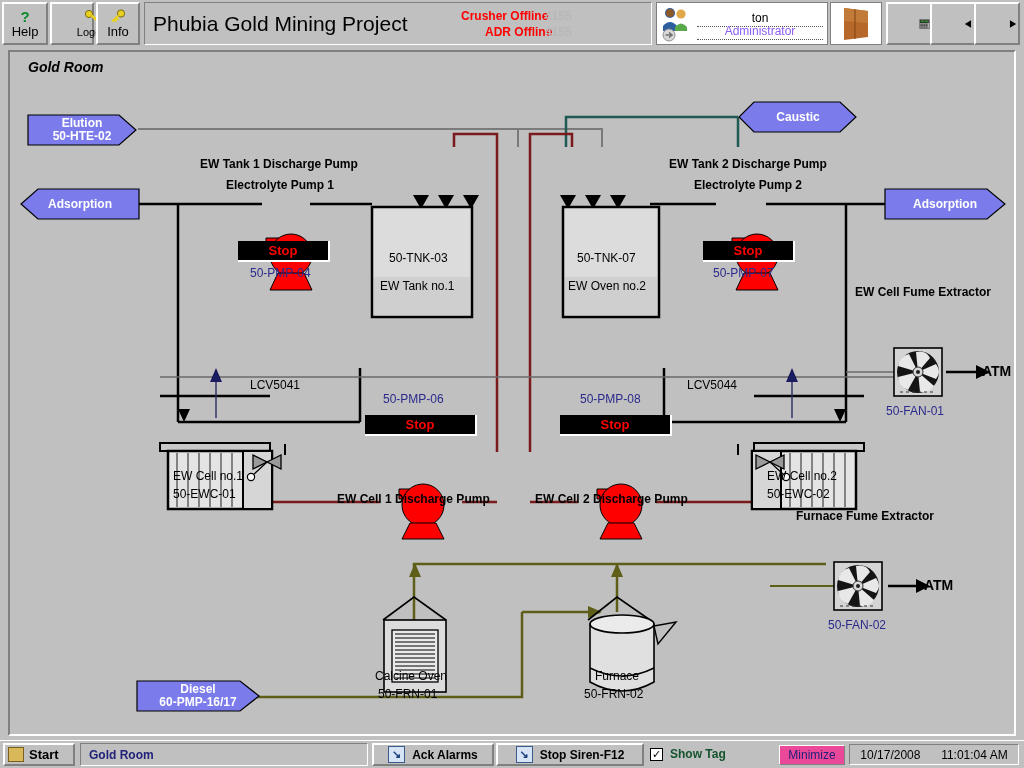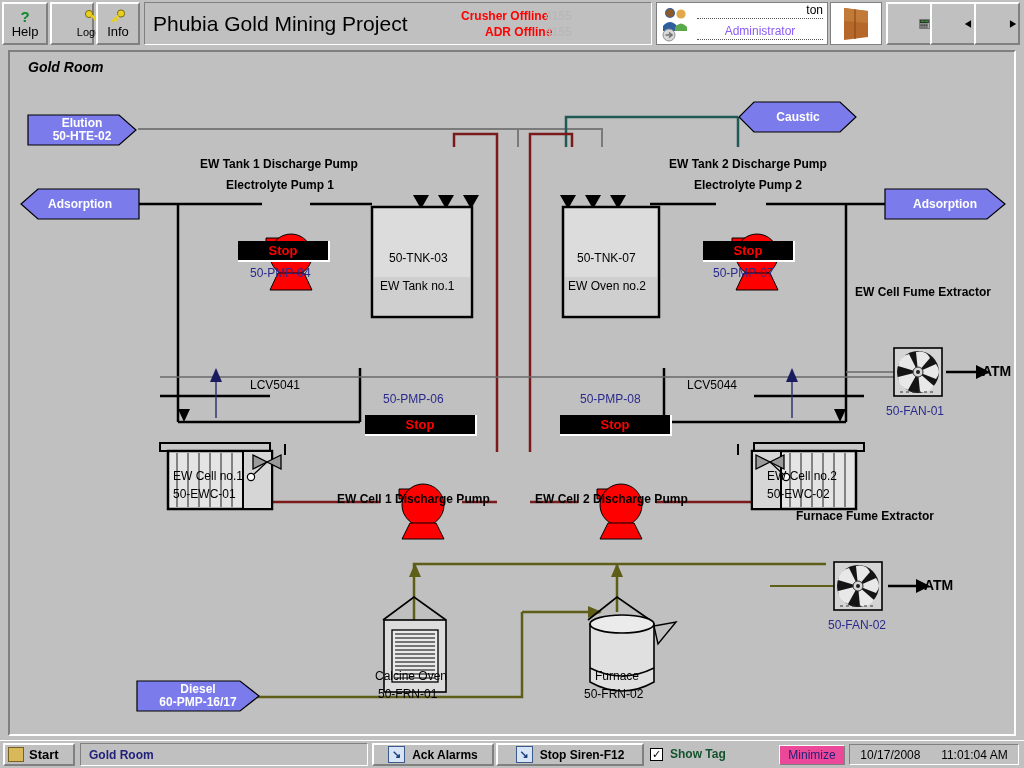--- a/index.html
+++ b/index.html
@@ -40,21 +40,21 @@
   #alarm2{left:340px;top:22px;}
   .alarm-num{position:absolute;font-size:12px;font-weight:bold;color:#b8b8b8;}
   #alarmn1{left:400px;top:6px;}
   #alarmn2{left:400px;top:22px;}
 
   #user-panel{
     position:absolute;left:656px;top:2px;width:172px;height:43px;background:#ffffff;
     box-sizing:border-box;border:1px solid #808080;
   }
   #user-icon{position:absolute;left:3px;top:3px;width:34px;height:36px;}
-  #user-name{position:absolute;left:40px;top:0;width:126px;text-align:right;font-size:12px;color:#000;
+  #user-name{position:absolute;left:40px;top:8px;width:126px;text-align:center;font-size:12px;color:#000;
     border-bottom:1px dotted #555;padding-bottom:1px;}
   #user-role{position:absolute;left:40px;top:21px;width:126px;text-align:center;font-size:12px;color:#8b5cf6;
     border-bottom:1px dotted #555;padding-bottom:1px;}
 
   #book-panel{position:absolute;left:830px;top:2px;width:52px;height:43px;background:#ffffff;
     box-sizing:border-box;border:1px solid #808080;}
 
   #kbd-btn{position:absolute;left:886px;top:2px;width:46px;height:43px;}
   #prev-btn{position:absolute;left:930px;top:2px;width:46px;height:43px;}
   #next-btn{position:absolute;left:974px;top:2px;width:46px;height:43px;}

